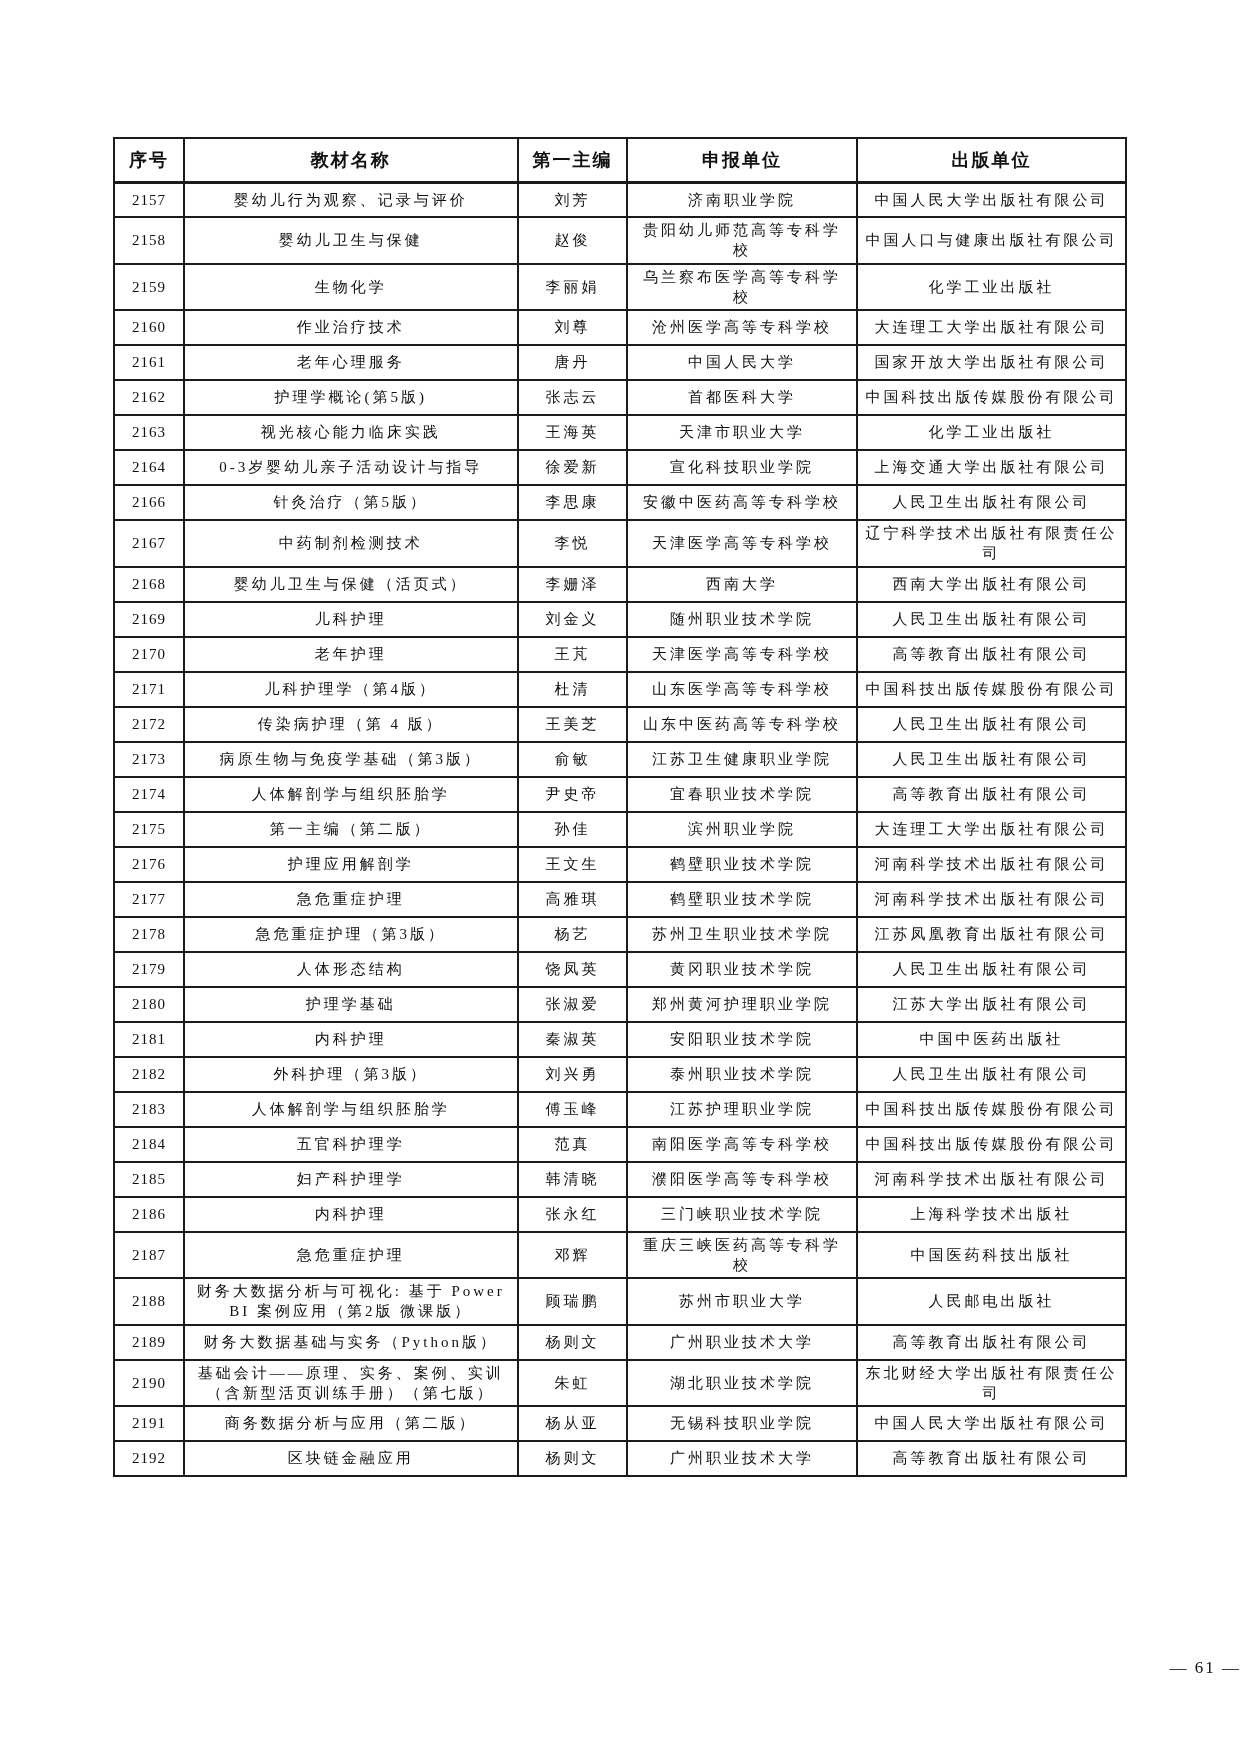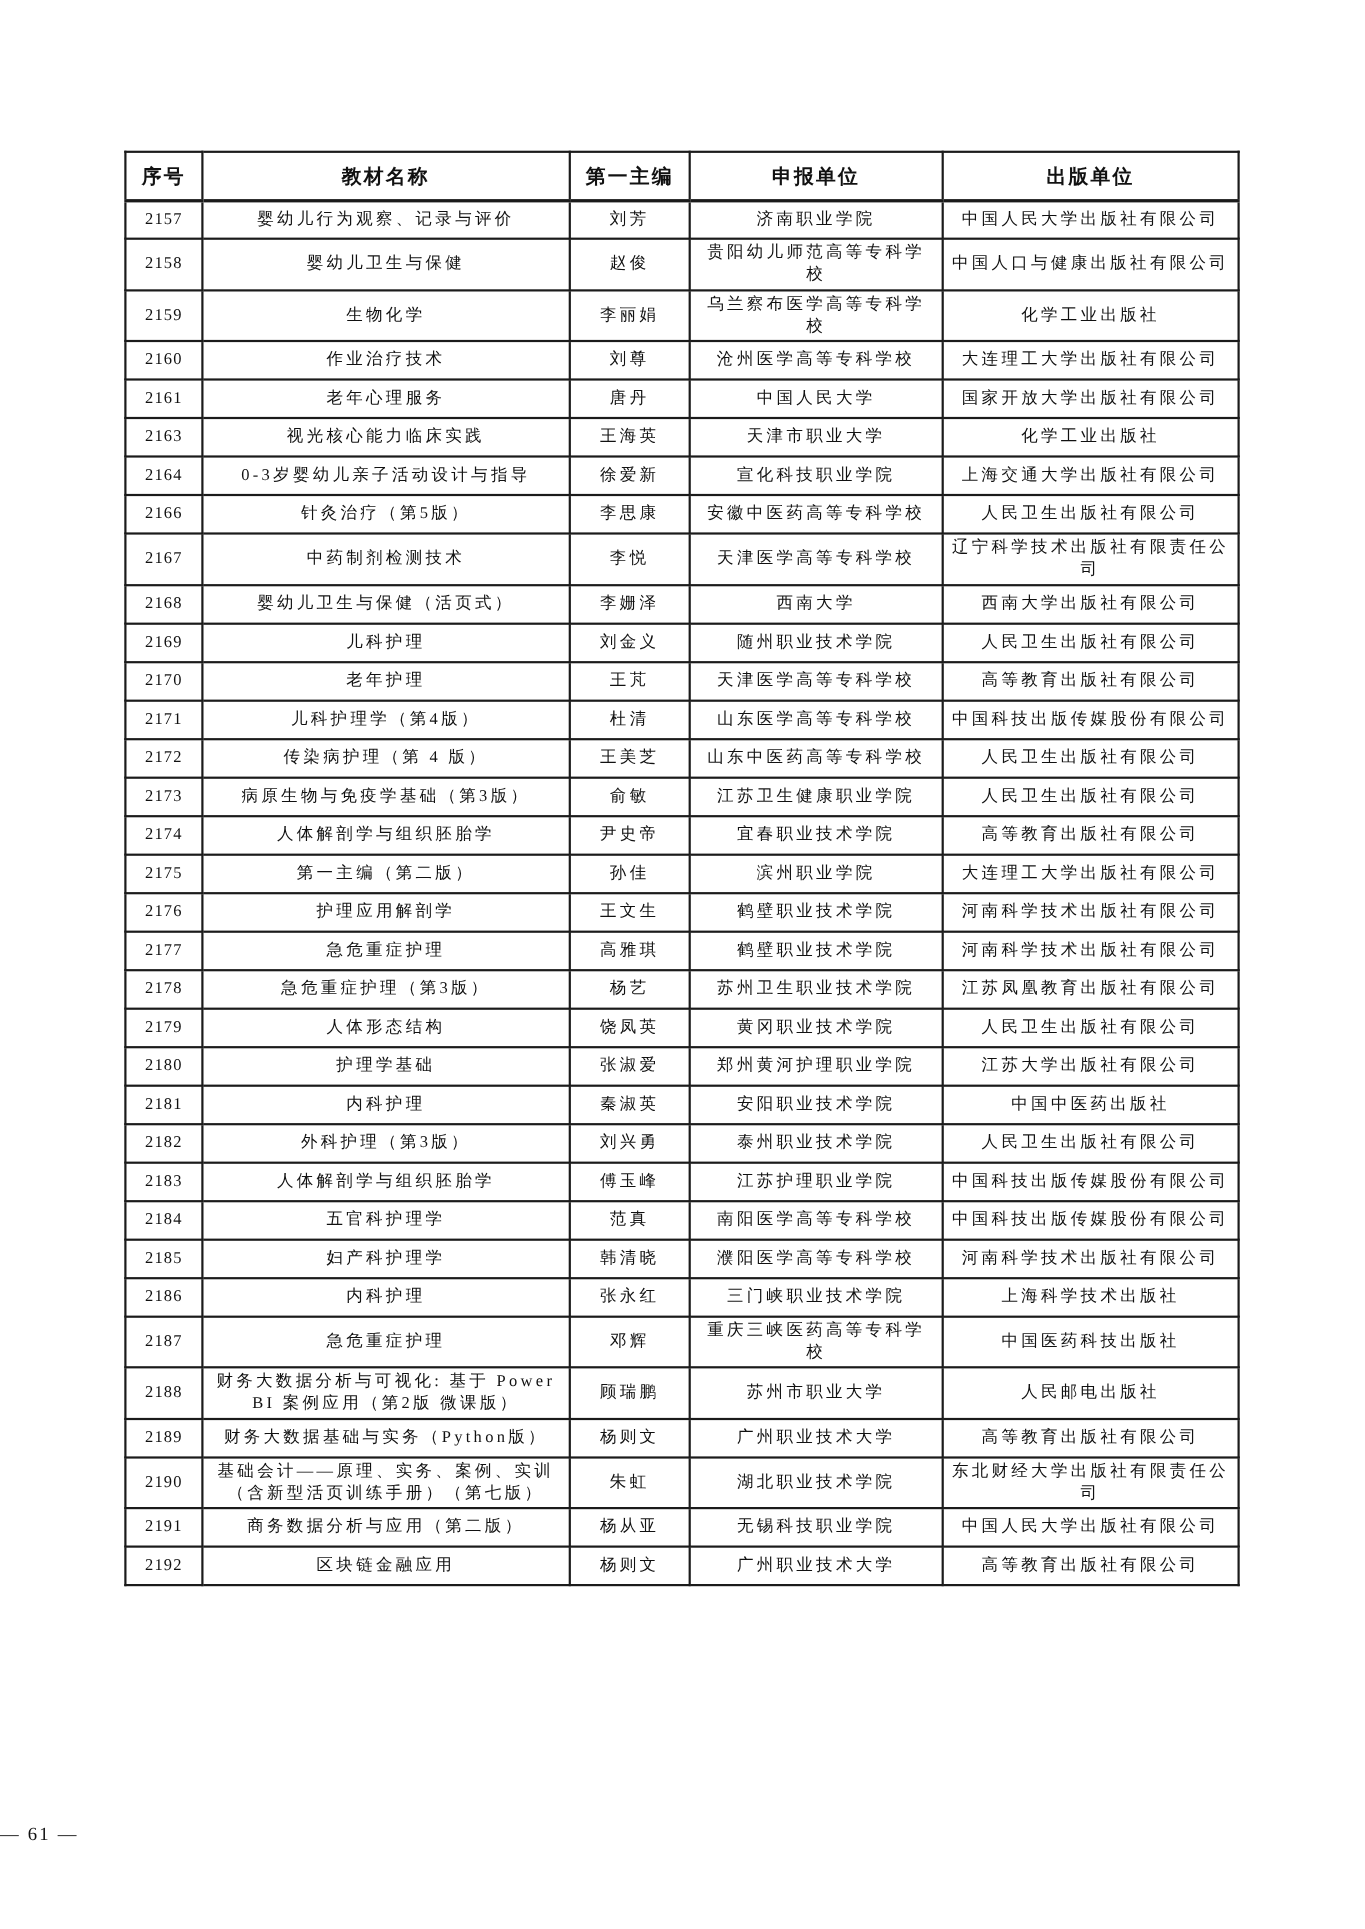--- a/index.html
+++ b/index.html
@@ -47,21 +47,21 @@
   .doc-table td.c0 { letter-spacing: 1px; }
   .doc-table td.c1,
   .doc-table td.c2,
   .doc-table td.c3,
   .doc-table td.c4 { letter-spacing: 3px; }
   .footer {
     position: absolute;
     left: 0;
     top: 1658px;
     width: 100%;
-    text-align: left;
+    text-align: right;
     font-size: 17px;
     letter-spacing: 2px;
     color: #111111;
   }
 </style>
 </head>
 <body>
 
 <div class="page">
 
@@ -112,20 +112,27 @@
           <td class="c4">大连理工大学出版社有限公司</td>
         </tr>
         <tr>
           <td class="c0">2161</td>
           <td class="c1">老年心理服务</td>
           <td class="c2">唐丹</td>
           <td class="c3">中国人民大学</td>
           <td class="c4">国家开放大学出版社有限公司</td>
         </tr>
         <tr>
+          <td class="c0">2162</td>
+          <td class="c1">护理学概论(第5版)</td>
+          <td class="c2">张志云</td>
+          <td class="c3">首都医科大学</td>
+          <td class="c4">中国科技出版传媒股份有限公司</td>
+        </tr>
+        <tr>
           <td class="c0">2163</td>
           <td class="c1">视光核心能力临床实践</td>
           <td class="c2">王海英</td>
           <td class="c3">天津市职业大学</td>
           <td class="c4">化学工业出版社</td>
         </tr>
         <tr>
           <td class="c0">2164</td>
           <td class="c1">0-3岁婴幼儿亲子活动设计与指导</td>
           <td class="c2">徐爱新</td>

